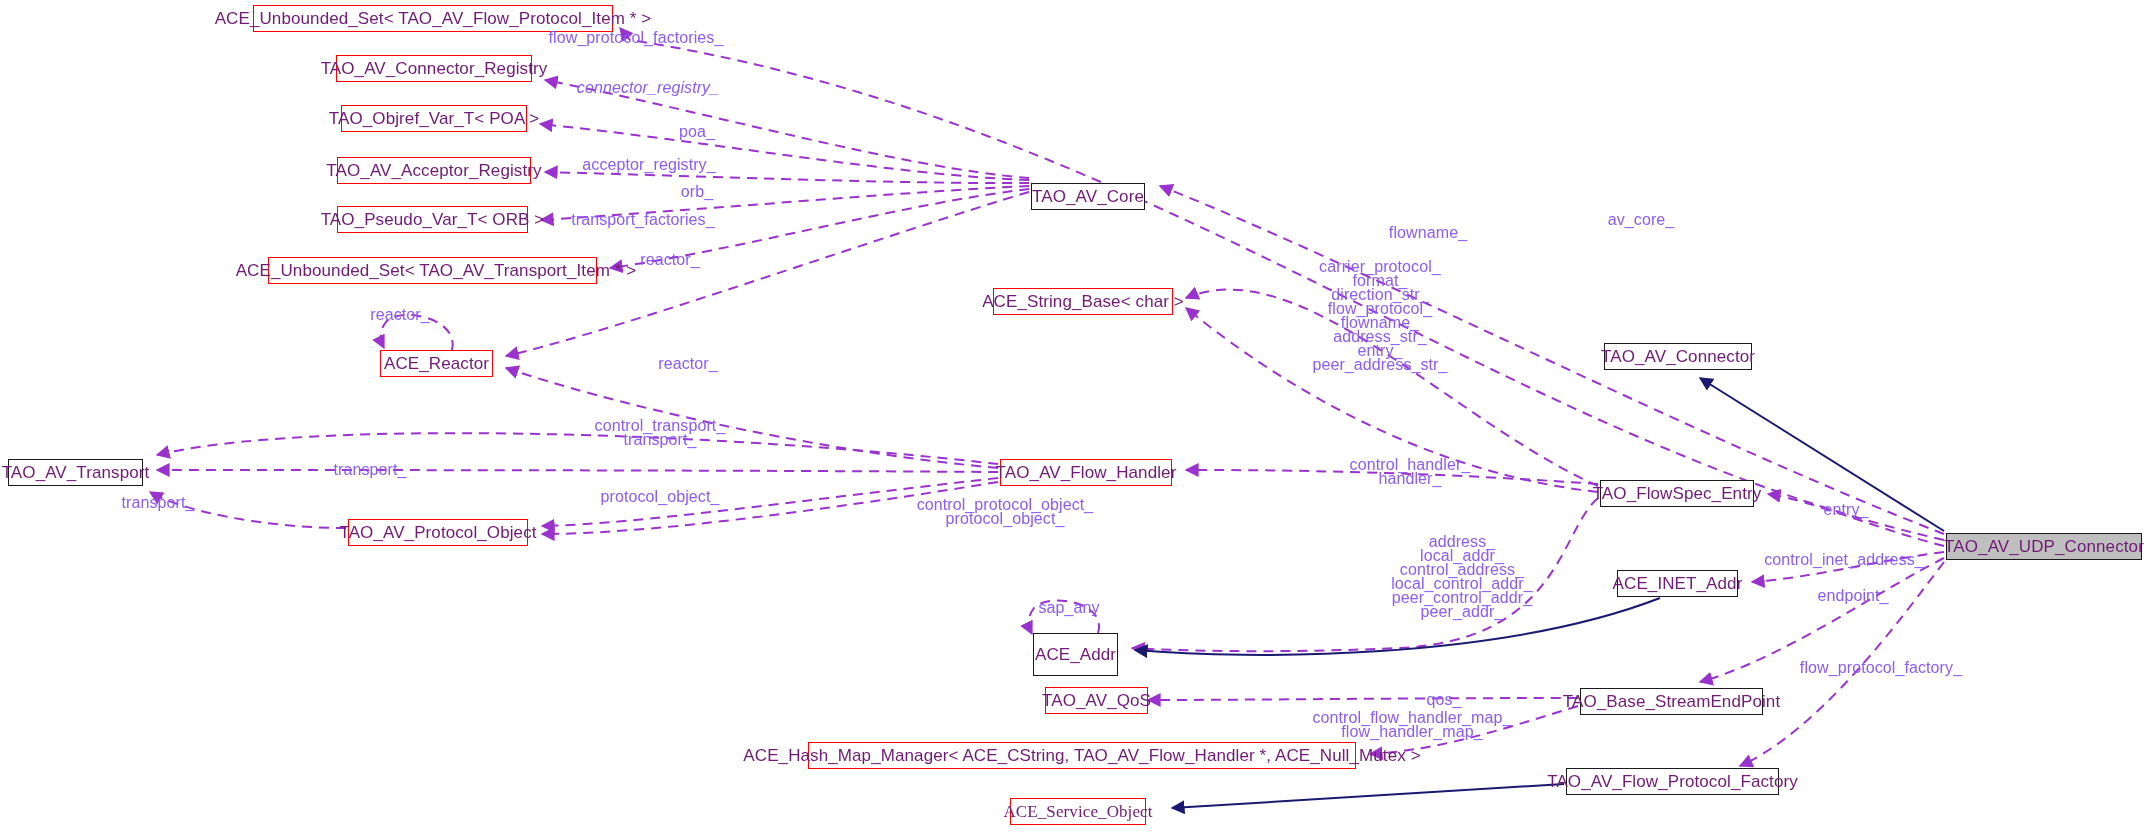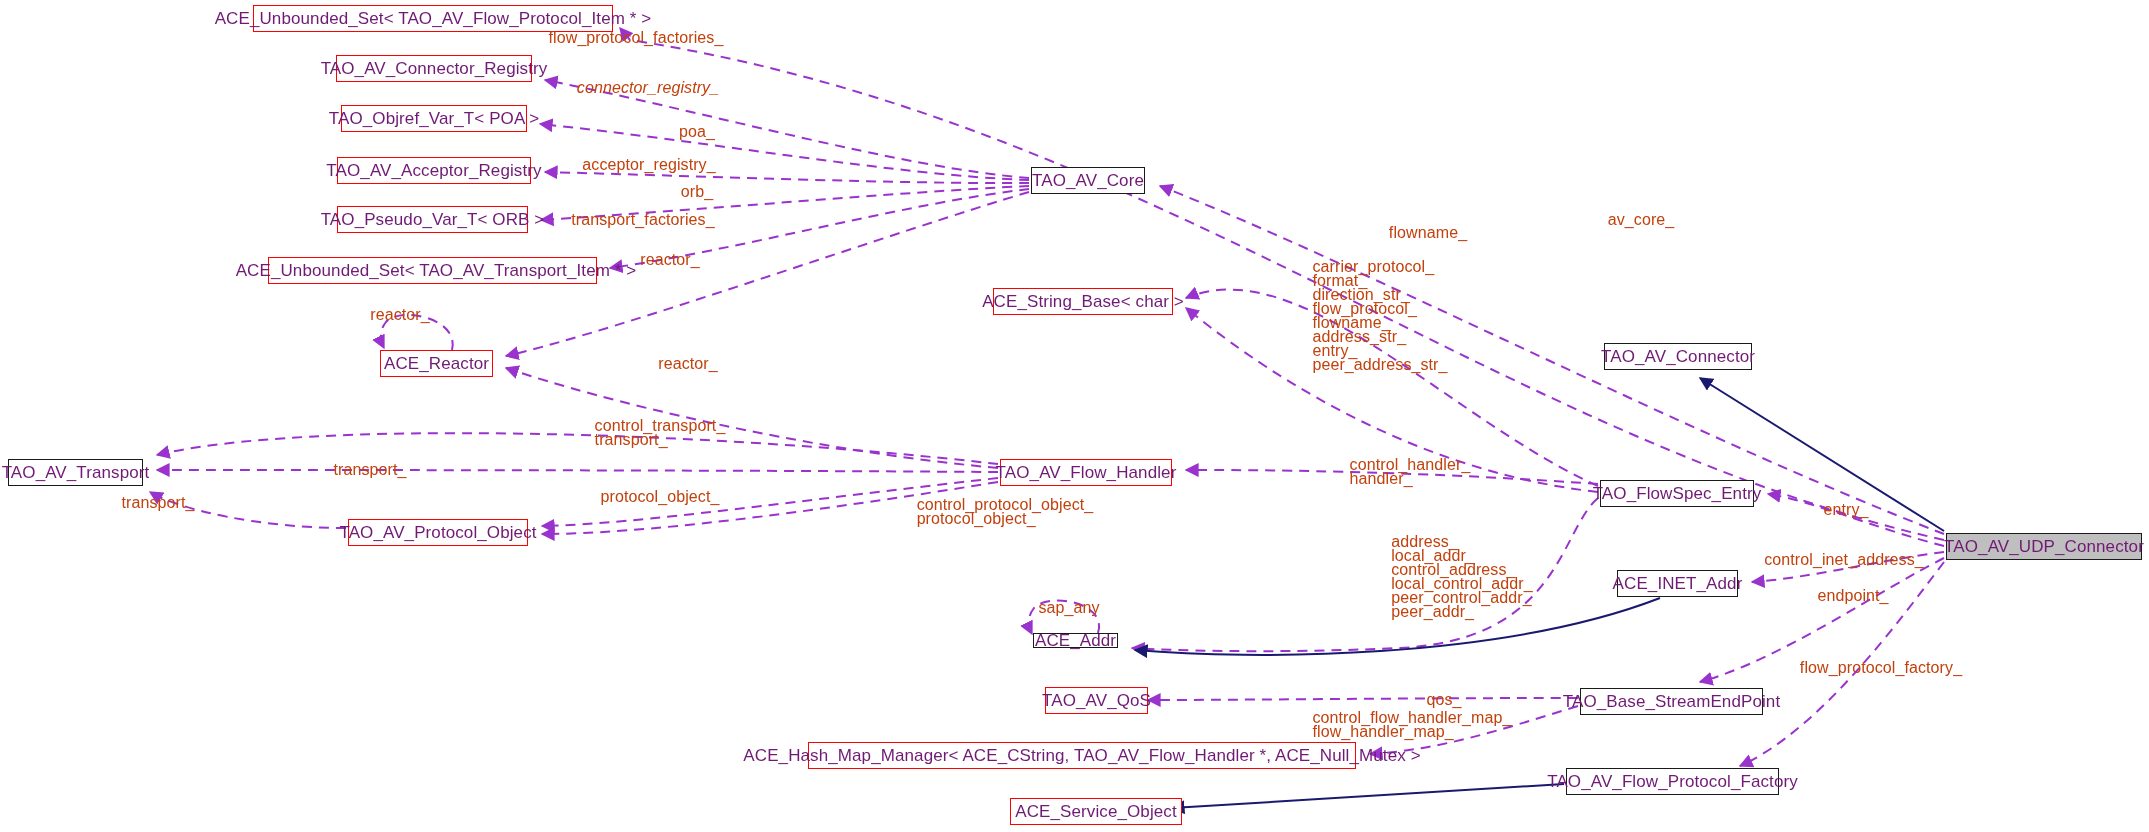--- a/index.html
+++ b/index.html
@@ -44,22 +44,23 @@
     border: 1.6px solid #1a1a1a;
   }
   .node.focus {
     border: 1.6px solid #1a1a1a;
     background: #bfbfbf;
   }
   .elabel {
     position: absolute;
     font-size: 16px;
     line-height: 14px;
-    color: #c2410c;
+    color: #8b5cf6;
     white-space: pre;
+    text-align: center;
     letter-spacing: 0.1px;
   }
 </style>
 </head>
 <body>
 
 <div id="canvas">
 
   <svg class="edges" viewBox="0 0 2149 832" xmlns="http://www.w3.org/2000/svg">
     <defs>
@@ -136,34 +137,34 @@
   </svg>
 
   <div id="nodes-layer">
       <div class="node red" style="left: 253px; top: 5px; width: 360px; height: 27px;">ACE_Unbounded_Set&lt; TAO_AV_Flow_Protocol_Item * &gt;</div>
       <div class="node red" style="left: 336px; top: 55px; width: 196px; height: 27px;">TAO_AV_Connector_Registry</div>
       <div class="node red" style="left: 341px; top: 105px; width: 186px; height: 27px;">TAO_Objref_Var_T&lt; POA &gt;</div>
       <div class="node red" style="left: 337px; top: 157px; width: 194px; height: 27px;">TAO_AV_Acceptor_Registry</div>
       <div class="node red" style="left: 337px; top: 206px; width: 191px; height: 27px;">TAO_Pseudo_Var_T&lt; ORB &gt;</div>
       <div class="node red" style="left: 268px; top: 257px; width: 329px; height: 27px; padding-left: 16px;">ACE_Unbounded_Set&lt; TAO_AV_Transport_Item * &gt;</div>
       <div class="node red" style="left: 380px; top: 350px; width: 113px; height: 27px;">ACE_Reactor</div>
-      <div class="node black" style="left: 1031px; top: 167px; width: 114px; height: 27px;">TAO_AV_Core</div>
+      <div class="node black" style="left: 1031px; top: 183px; width: 114px; height: 27px;">TAO_AV_Core</div>
       <div class="node red" style="left: 993px; top: 288px; width: 180px; height: 27px;">ACE_String_Base&lt; char &gt;</div>
       <div class="node black" style="left: 8px; top: 459px; width: 135px; height: 27px;">TAO_AV_Transport</div>
       <div class="node red" style="left: 348px; top: 519px; width: 180px; height: 27px;">TAO_AV_Protocol_Object</div>
       <div class="node red" style="left: 1000px; top: 459px; width: 172px; height: 27px;">TAO_AV_Flow_Handler</div>
       <div class="node black" style="left: 1604px; top: 343px; width: 148px; height: 27px;">TAO_AV_Connector</div>
       <div class="node black" style="left: 1600px; top: 480px; width: 154px; height: 27px;">TAO_FlowSpec_Entry</div>
       <div class="node black" style="left: 1617px; top: 570px; width: 121px; height: 27px;">ACE_INET_Addr</div>
-      <div class="node black" style="left: 1033px; top: 633px; width: 85px; height: 15px;">ACE_Addr</div>
+      <div class="node black" style="left: 1033px; top: 633px; width: 85px; height: 43px;">ACE_Addr</div>
       <div class="node red" style="left: 1025px; top: 687px; width: 103px; height: 27px; margin-left: 20px;">TAO_AV_QoS</div>
       <div class="node black" style="left: 1580px; top: 688px; width: 183px; height: 27px;">TAO_Base_StreamEndPoint</div>
       <div class="node red" style="left: 808px; top: 742px; width: 548px; height: 27px;">ACE_Hash_Map_Manager&lt; ACE_CString, TAO_AV_Flow_Handler *, ACE_Null_Mutex &gt;</div>
       <div class="node black" style="left: 1566px; top: 768px; width: 213px; height: 27px;">TAO_AV_Flow_Protocol_Factory</div>
-      <div class="node red" style="left: 1010px; top: 798px; width: 172px; height: 27px;">ACE_Service_Object</div>
+      <div class="node red" style="left: 1010px; top: 798px; width: 136px; height: 27px; font-family: Liberation Serif, serif;">ACE_Service_Object</div>
       <div class="node focus" style="left: 1946px; top: 533px; width: 196px; height: 27px;">TAO_AV_UDP_Connector</div>
     </div>
   <div id="labels-layer">
       <div class="elabel" style="left: 636px; top: 31px; transform: translateX(-50%);">flow_protocol_factories_</div>
       <div class="elabel" style="left: 648px; top: 81px; transform: translateX(-50%); font-style: italic;">connector_registry_</div>
       <div class="elabel" style="left: 697px; top: 125px; transform: translateX(-50%);">poa_</div>
       <div class="elabel" style="left: 649px; top: 158px; transform: translateX(-50%);">acceptor_registry_</div>
       <div class="elabel" style="left: 697px; top: 185px; transform: translateX(-50%);">orb_</div>
       <div class="elabel" style="left: 643px; top: 213px; transform: translateX(-50%);">transport_factories_</div>
       <div class="elabel" style="left: 670px; top: 253px; transform: translateX(-50%);">reactor_</div>

